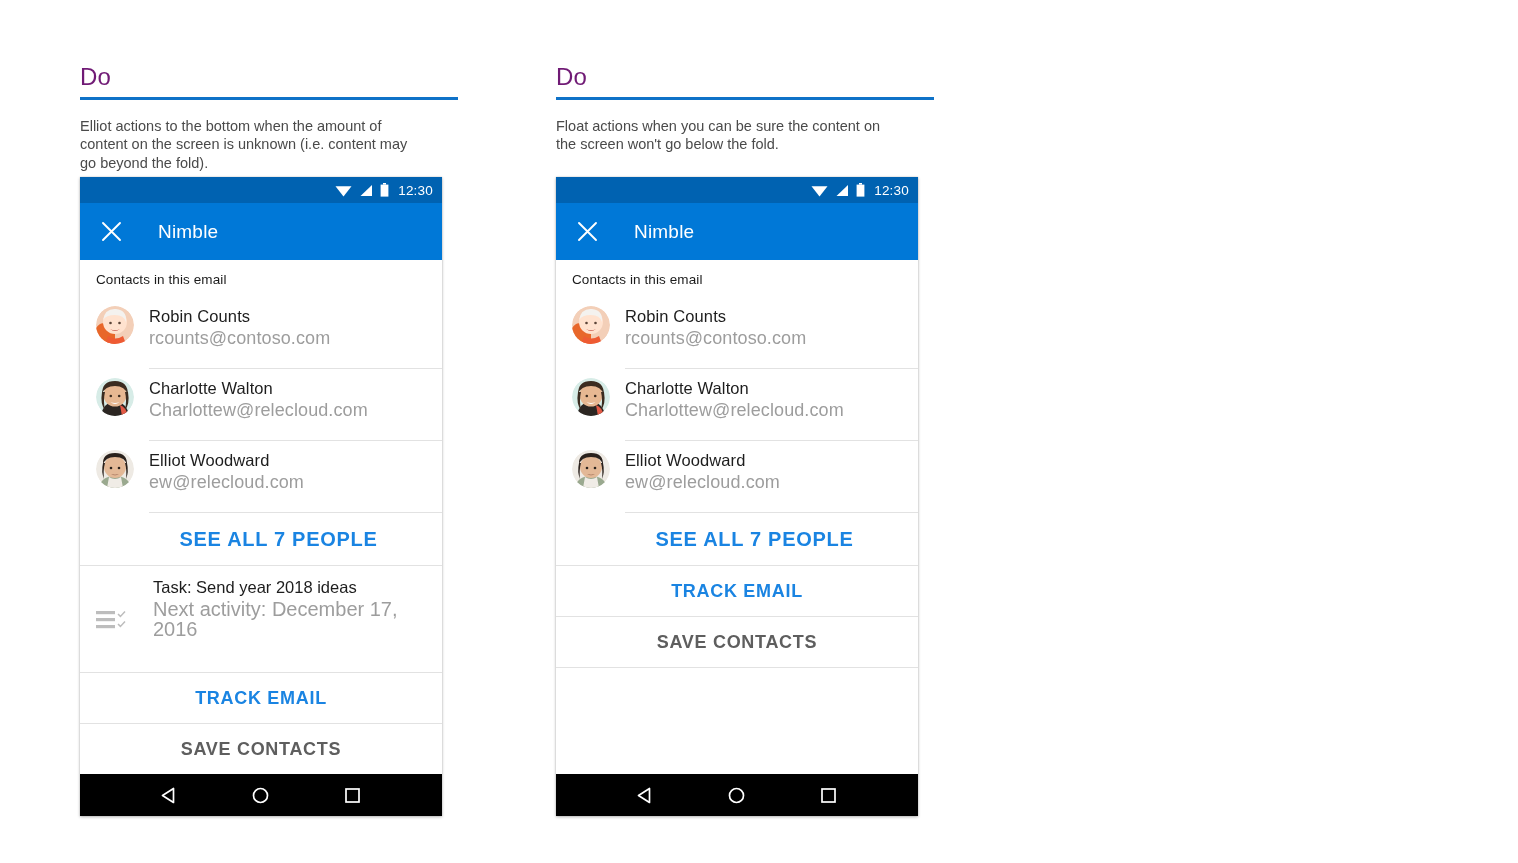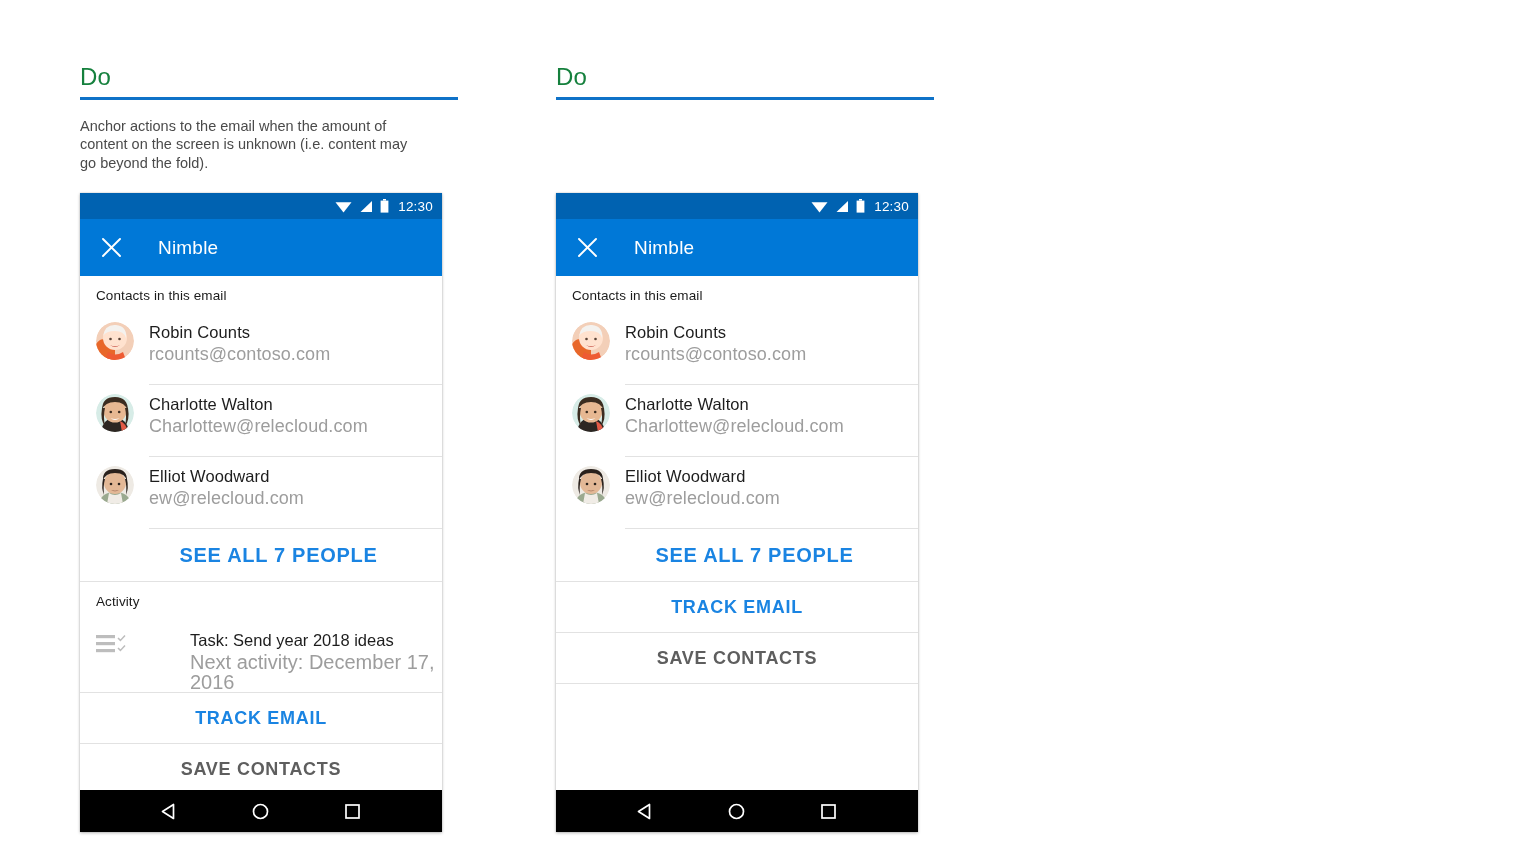--- a/index.html
+++ b/index.html
@@ -12,21 +12,21 @@
   }
   .stage { position: relative; width: 1518px; height: 863px; }
 
   
   .panel { position: absolute; top: 0; width: 378px; }
   .panel-left  { left: 80px; }
   .panel-right { left: 556px; }
 
   .do-heading {
     font-size: 24px;
-    color: #15803d;
+    color: #701a75;
     font-weight: 400;
     line-height: 30px;
     padding-top: 62px;
     letter-spacing: .1px;
   }
   .do-rule {
     height: 3px;
     background: #0f72c8;
     margin-top: 5px;
     width: 378px;
@@ -35,21 +35,21 @@
     margin-top: 17px;
     font-size: 14.5px;
     line-height: 18.3px;
     color: #4a4a4a;
     width: 340px;
   }
 
   
   .phone {
     position: absolute;
-    top: 193px;
+    top: 177px;
     width: 362px;
     height: 639px;
     background: #737373;
     box-shadow: 0 1px 3px rgba(0,0,0,.28), 0 0 1px rgba(0,0,0,.22);
     display: flex;
     flex-direction: column;
   }
   .phone-left  { left: 80px; }
   .phone-right { left: 556px; }
 
@@ -169,24 +169,23 @@
     font-size: 20px;
     font-weight: bold;
     letter-spacing: .7px;
     cursor: pointer;
   }
 
   .divider-full { height: 1px; background: #e2e2e2; width: 100%; }
 
   .activity-row {
     display: flex;
-    align-items: flex-start;
+    align-items: flex-end;
     padding-left: 16px;
     min-height: 56px;
-    gap: 37px;
   }
   .task-icon { width: 38px; flex: 0 0 38px; margin-top: 14px; }
   .activity-text { margin-left: 19px; padding-top: 10px; }
   .activity-title {
     font-size: 16.5px;
     color: #1d1d1d;
     line-height: 23px;
   }
   .activity-sub {
     font-size: 20px;
@@ -218,26 +217,27 @@
   .nav-btn { cursor: pointer; display: flex; align-items: center; justify-content: center; }
 </style>
 </head>
 <body>
 
 <div class="stage">
 
   <div class="panel panel-left">
     <div class="do-heading">Do</div>
     <div class="do-rule"></div>
-    <div class="panel-desc">Anchor actions to the email when the amount of content on the screen is unknown (i.e. content may go beyond the fold).</div>
+    <div class="panel-desc">Elliot actions to the bottom when the amount of content on the screen is unknown (i.e. content may go beyond the fold).</div>
   </div>
 
   <div class="panel panel-right">
     <div class="do-heading">Do</div>
     <div class="do-rule"></div>
+    <div class="panel-desc">Float actions when you can be sure the content on the screen won't go below the fold.</div>
   </div>
 
   <div class="phone phone-left">
 
     <div class="status-bar">
       <svg class="sb-ico" width="17" height="13" viewBox="0 0 17 13">
           <path d="M0.5 2.2 L16.5 2.2 L8.5 12.4 Z" fill="#ffffff"></path>
         </svg>
       <svg class="sb-ico" width="14" height="13" viewBox="0 0 14 13">
           <path d="M13 1 L13 12 L1.5 12 Z" fill="#ffffff"></path>
@@ -324,21 +324,20 @@
             <div class="contact-email">ew@relecloud.com</div>
           </div>
         </div>
 
         <div class="see-all-wrap">
           <div class="see-all-inner">SEE ALL 7 PEOPLE</div>
         </div>
 
         <div class="divider-full"></div>
 
-        <div class="section-label">Activity</div>
 
         <div class="activity-row">
           <div class="task-icon">
             <svg width="34" height="26" viewBox="0 0 34 26">
               <rect x="0" y="2" width="19" height="3.2" fill="#bdbdbd"></rect>
               <rect x="0" y="9" width="19" height="3.2" fill="#bdbdbd"></rect>
               <rect x="0" y="16" width="19" height="3.2" fill="#bdbdbd"></rect>
               <path d="M22 5 L24.4 7.4 L29 2.6" stroke="#bdbdbd" stroke-width="1.5" fill="none"></path>
               <path d="M22 15 L24.4 17.4 L29 12.6" stroke="#bdbdbd" stroke-width="1.5" fill="none"></path>
             </svg>

